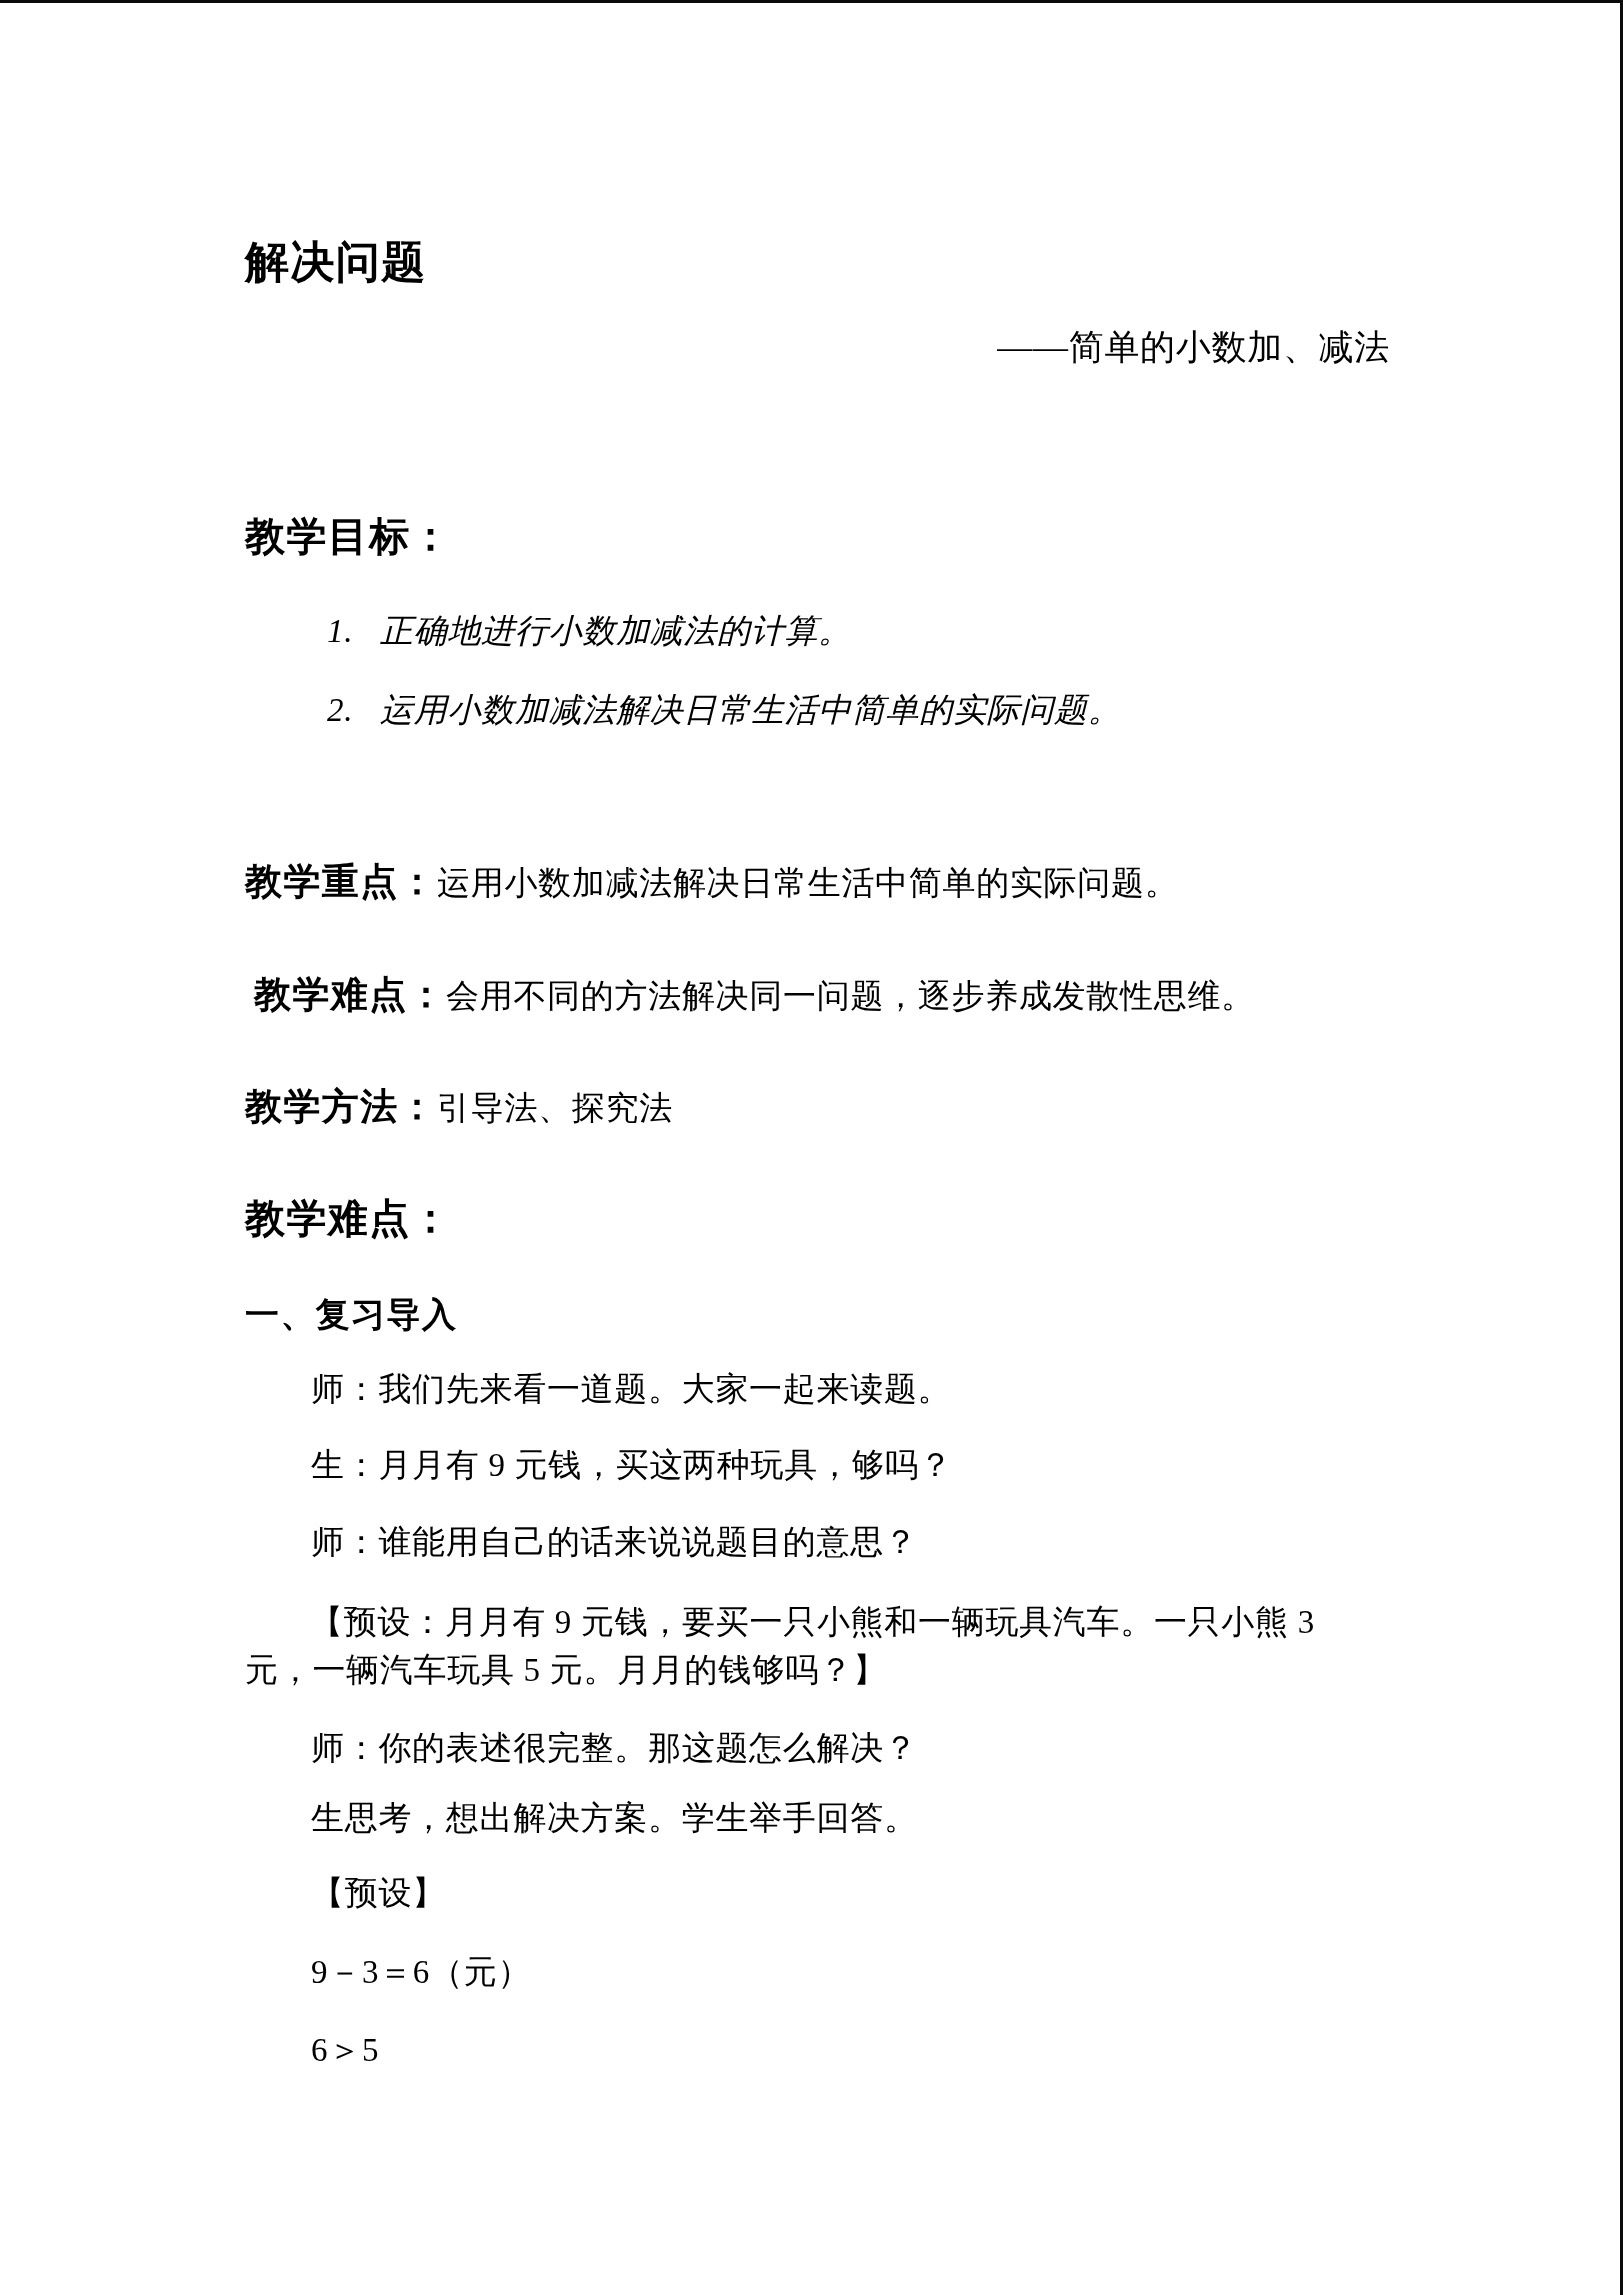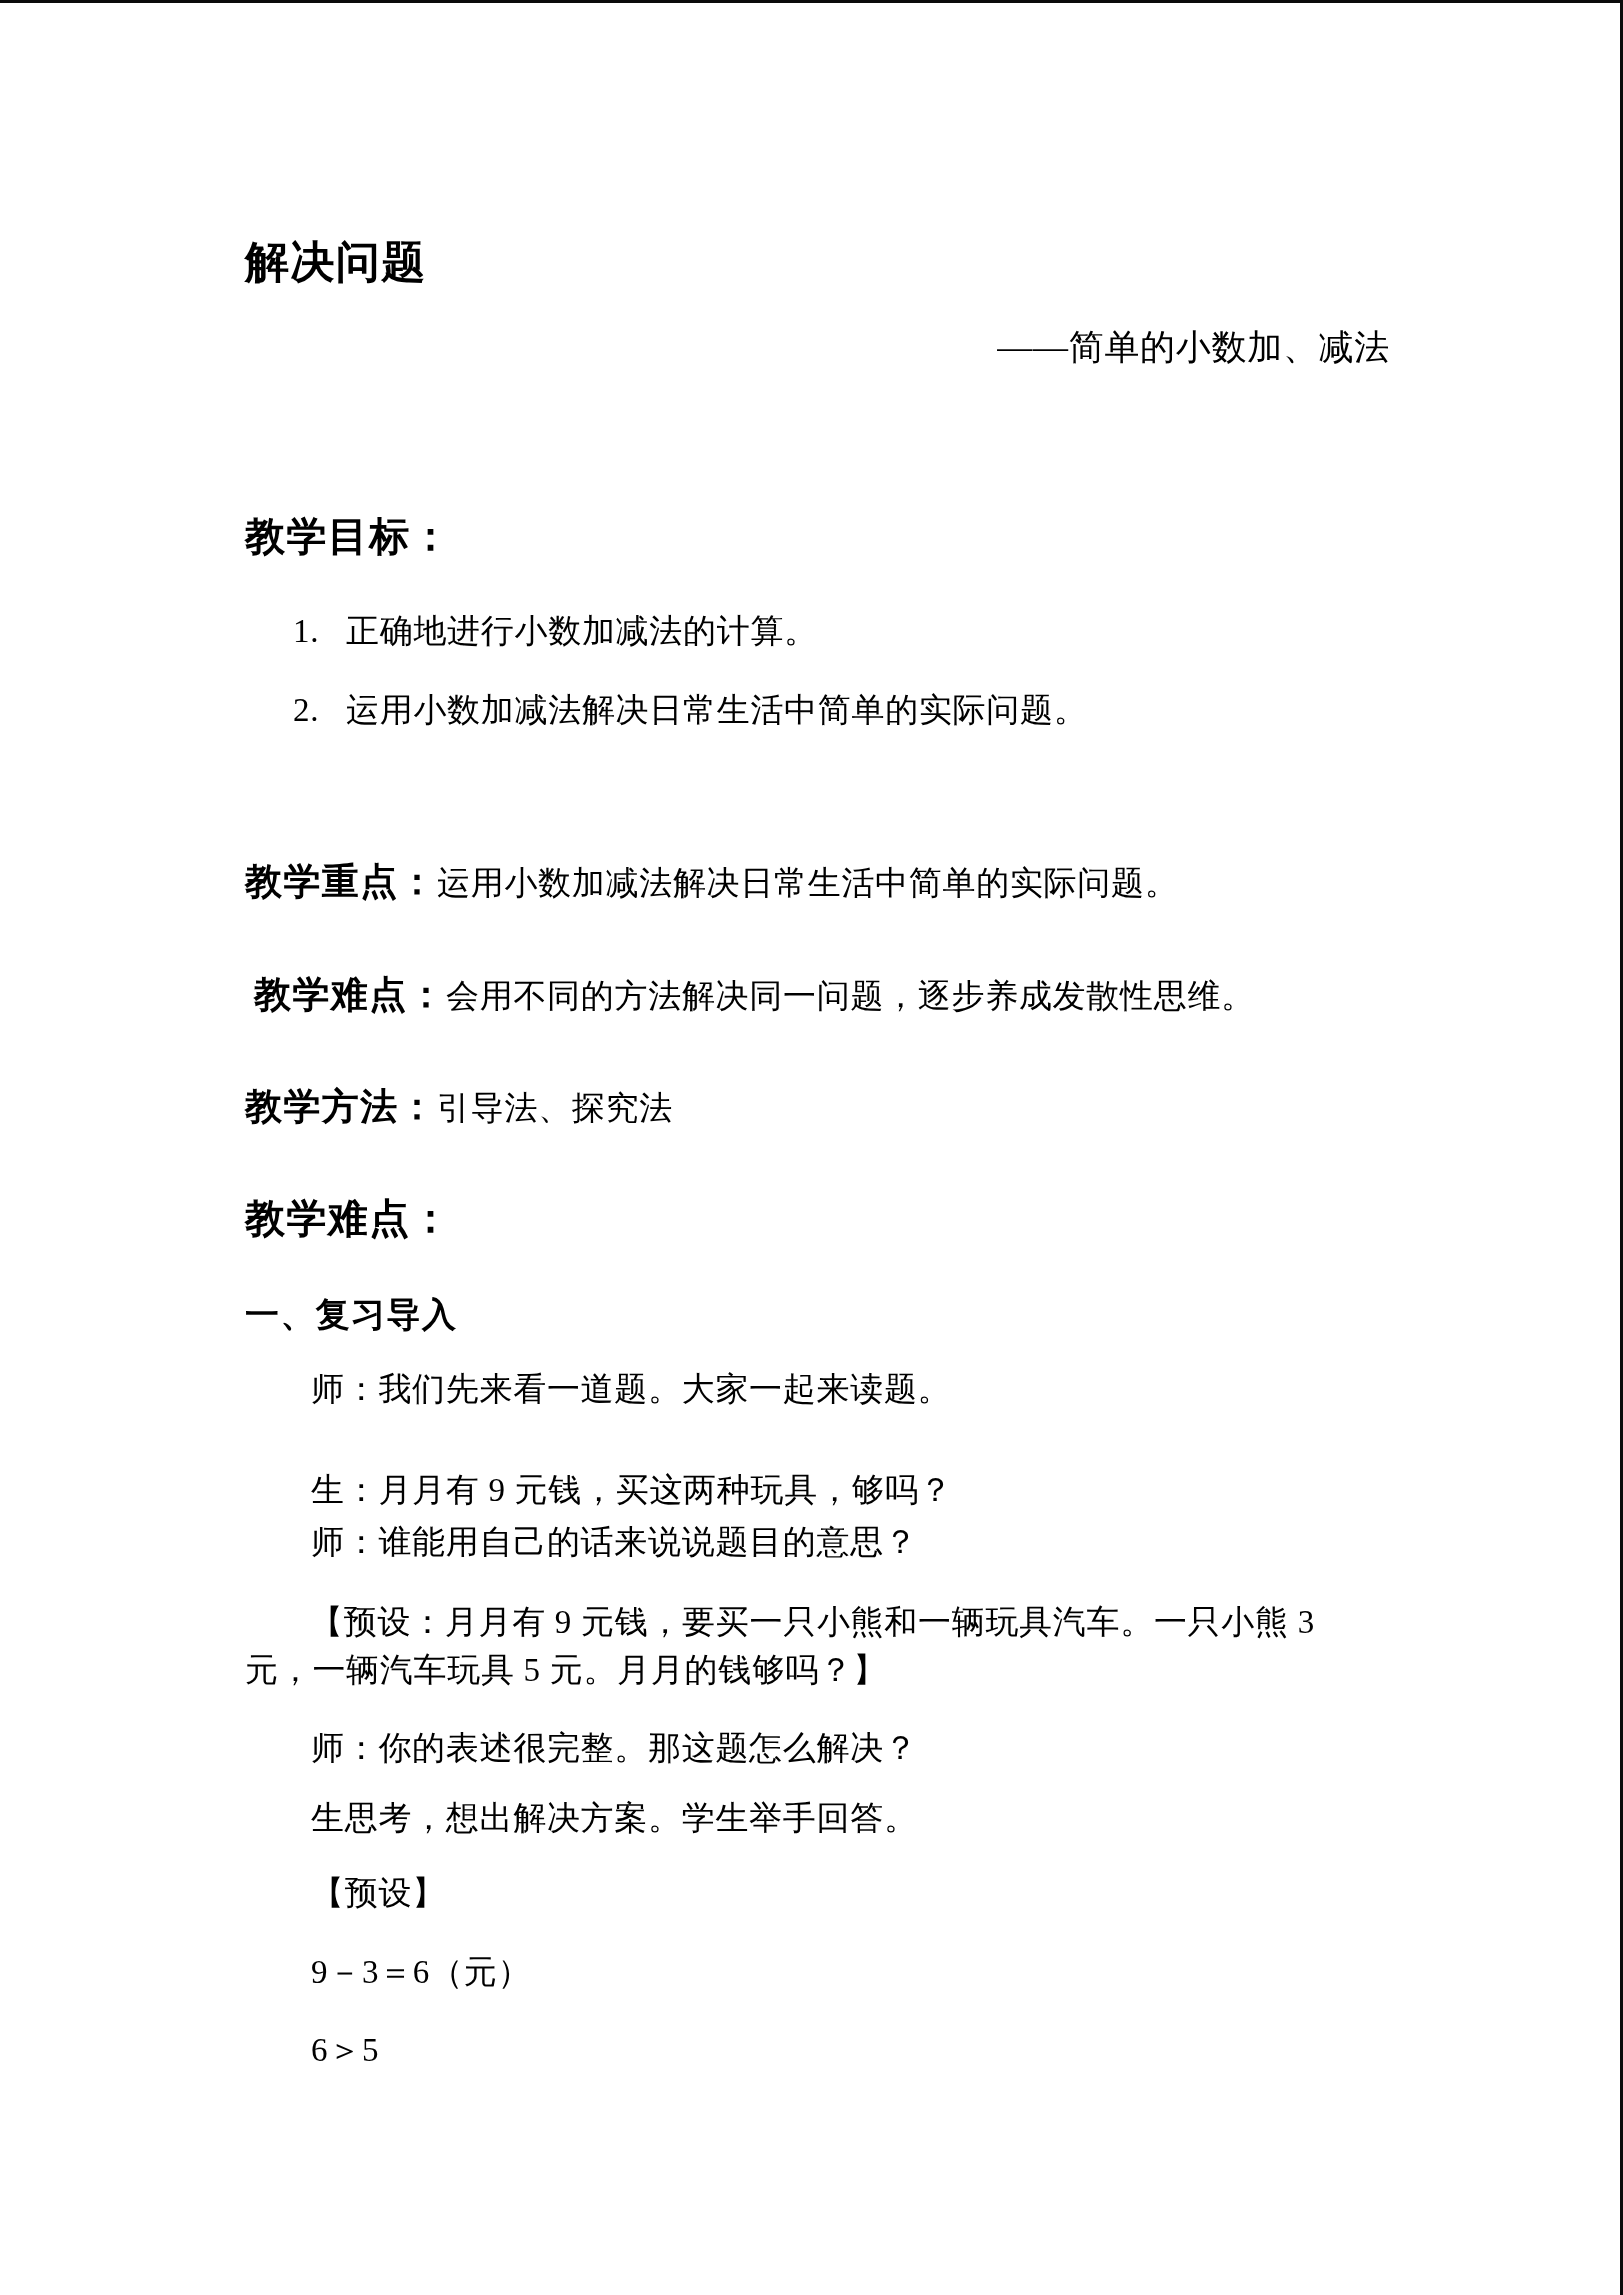--- a/index.html
+++ b/index.html
@@ -61,21 +61,21 @@
   }
   .inline-label {
     font-family: "Liberation Sans", sans-serif;
     font-weight: bold;
     font-size: 37px;
     letter-spacing: 1.4px;
   }
   .inline-text {
     font-size: 33px;
   }
-  .list-item { left: 293px; }
+  .list-item { left: 327px; font-style: italic; }
   .list-item .num {
     display: inline-block;
     width: 53px;
     font-size: 33px;
   }
   .para { left: 311px; }
   .para-wrap {
     left: 245px;
     width: 1132px;
     white-space: normal;
@@ -115,21 +115,21 @@
   <div class="line" style="left:245px; top:1084px;">
     <span class="inline-label">教学方法：</span><span class="inline-text">引导法、探究法</span>
   </div>
 
   <div class="line heading" style="left:245px; top:1193px;">教学难点：</div>
 
   <div class="line sub-heading" style="left:245px; top:1293px;">一、复习导入</div>
 
   <div class="line para" style="top:1369px;">师：我们先来看一道题。大家一起来读题。</div>
 
-  <div class="line para" style="top:1445px;margin-top:25px;">生：月月有 9 元钱，买这两种玩具，够吗？</div>
+  <div class="line para" style="top:1445px;">生：月月有 9 元钱，买这两种玩具，够吗？</div>
 
   <div class="line para" style="top:1522px;">师：谁能用自己的话来说说题目的意思？</div>
 
   <div class="line para-wrap" style="top:1598px;">【预设：月月有 9 元钱，要买一只小熊和一辆玩具汽车。一只小熊 3 元，一辆汽车玩具 5 元。月月的钱够吗？】</div>
 
   <div class="line para" style="top:1728px;">师：你的表述很完整。那这题怎么解决？</div>
 
   <div class="line para" style="top:1798px;">生思考，想出解决方案。学生举手回答。</div>
 
   <div class="line para" style="top:1873px;">【预设】</div>

